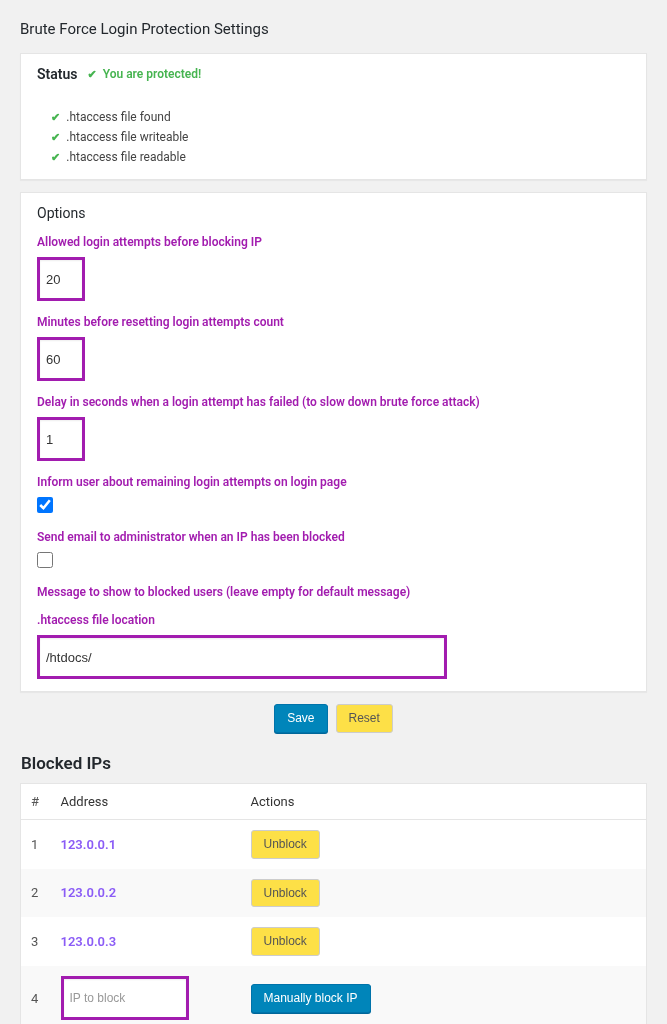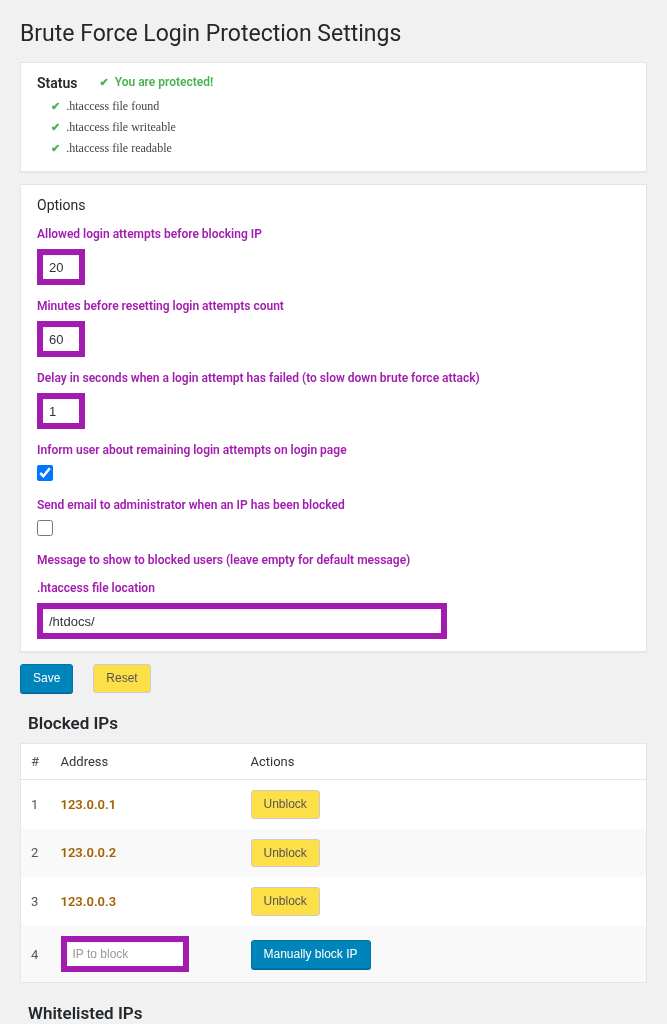--- a/index.html
+++ b/index.html
@@ -5,62 +5,62 @@
     * { box-sizing: border-box; margin: 0; padding: 0; }
     body {
       font-family: -apple-system, BlinkMacSystemFont, "Segoe UI", Roboto, "Helvetica Neue", Arial, sans-serif;
       background: #f1f1f1;
       color: #333;
       font-size: 13px;
       padding: 10px 20px;
       width: 667px;
     }
     h1 {
-      font-size: 23px;
+      font-size: 15px;
       font-weight: 400;
       color: #23282d;
       margin: 10px 0 15px 0;
     }
     h2.section-title {
       font-size: 17px;
       font-weight: 600;
       color: #23282d;
-      margin: 20px 0 10px 8px;
+      margin: 20px 0 10px 1px;
     }
     .card {
       background: #fff;
       border: 1px solid #e5e5e5;
       box-shadow: 0 1px 1px rgba(0,0,0,0.04);
       padding: 12px 16px;
       margin-bottom: 12px;
     }
     .status-row {
       display: flex;
-      gap: 22px;
-      margin-bottom: 5px;
+      align-items: center;
+      gap: 10px;
+      margin-bottom: 25px;
     }
     .status-label {
       font-weight: 600;
       font-size: 14px;
       color: #23282d;
     }
     .status-msg {
       color: #46b450;
       font-weight: 600;
       font-size: 12px;
     }
     .check-list {
       list-style: none;
       padding-left: 14px;
     }
     .check-list li {
       font-size: 12px;
       color: #444;
       padding: 3px 0;
-      font-family: Liberation Serif, serif;
     }
     .check-icon {
       display: inline-block;
       color: #46b450;
       font-weight: bold;
       margin-right: 6px;
       font-size: 11px;
     }
     .options-title {
       font-size: 14px;
@@ -70,25 +70,25 @@
     }
     .field-label {
       font-size: 12px;
       font-weight: 600;
       color: #a21caf;
       margin: 14px 0 8px 0;
       display: block;
     }
     .field-label:first-of-type { margin-top: 0; }
     input[type="text"], input[type="number"] {
-      border: 6px solid #a21caf;
+      border: 3px solid #a21caf;
       box-shadow: inset 0 1px 2px rgba(0,0,0,0.07);
       padding: 0 6px;
       font-size: 13px;
-      height: 36px;
+      height: 44px;
       border-radius: 0;
       background: #fff;
       color: #333;
     }
     input.small { width: 48px; }
     input.wide { width: 410px; }
     input.ip { width: 128px; font-size: 12px; }
     input::placeholder { color: #999; }
     input[type="checkbox"] {
       width: 16px;
@@ -105,41 +105,41 @@
       border-radius: 3px;
       cursor: pointer;
       line-height: 1.4;
     }
     .btn-primary {
       background: #0085ba;
       border-color: #0073aa;
       color: #fff;
       box-shadow: 0 1px 0 #006799;
     }
-    .btn-row { display: flex; gap: 20px; margin-top: 6px; }
+    .btn-row { display: flex; gap: 8px; margin-top: 6px; justify-content: center; }
     table {
       width: 100%;
       border-collapse: collapse;
       background: #fff;
       border: 1px solid #e5e5e5;
     }
     table th, table td {
       text-align: left;
       padding: 10px 10px;
       font-size: 13px;
       vertical-align: middle;
     }
     table thead th {
       font-weight: 400;
       color: #333;
       border-bottom: 1px solid #e5e5e5;
     }
     table tbody tr:nth-child(even) { background: #f9f9f9; }
     .col-idx { width: 30px; color: #555; }
-    .col-addr { width: 190px; font-weight: 600; color: #a16207; }
+    .col-addr { width: 190px; font-weight: 600; color: #8b5cf6; }
   </style>
 </head>
 <body>
 
 <h1>Brute Force Login Protection Settings</h1>
 
 <div class="card">
   <div class="status-row">
     <span class="status-label">Status</span>
     <span class="status-msg">

